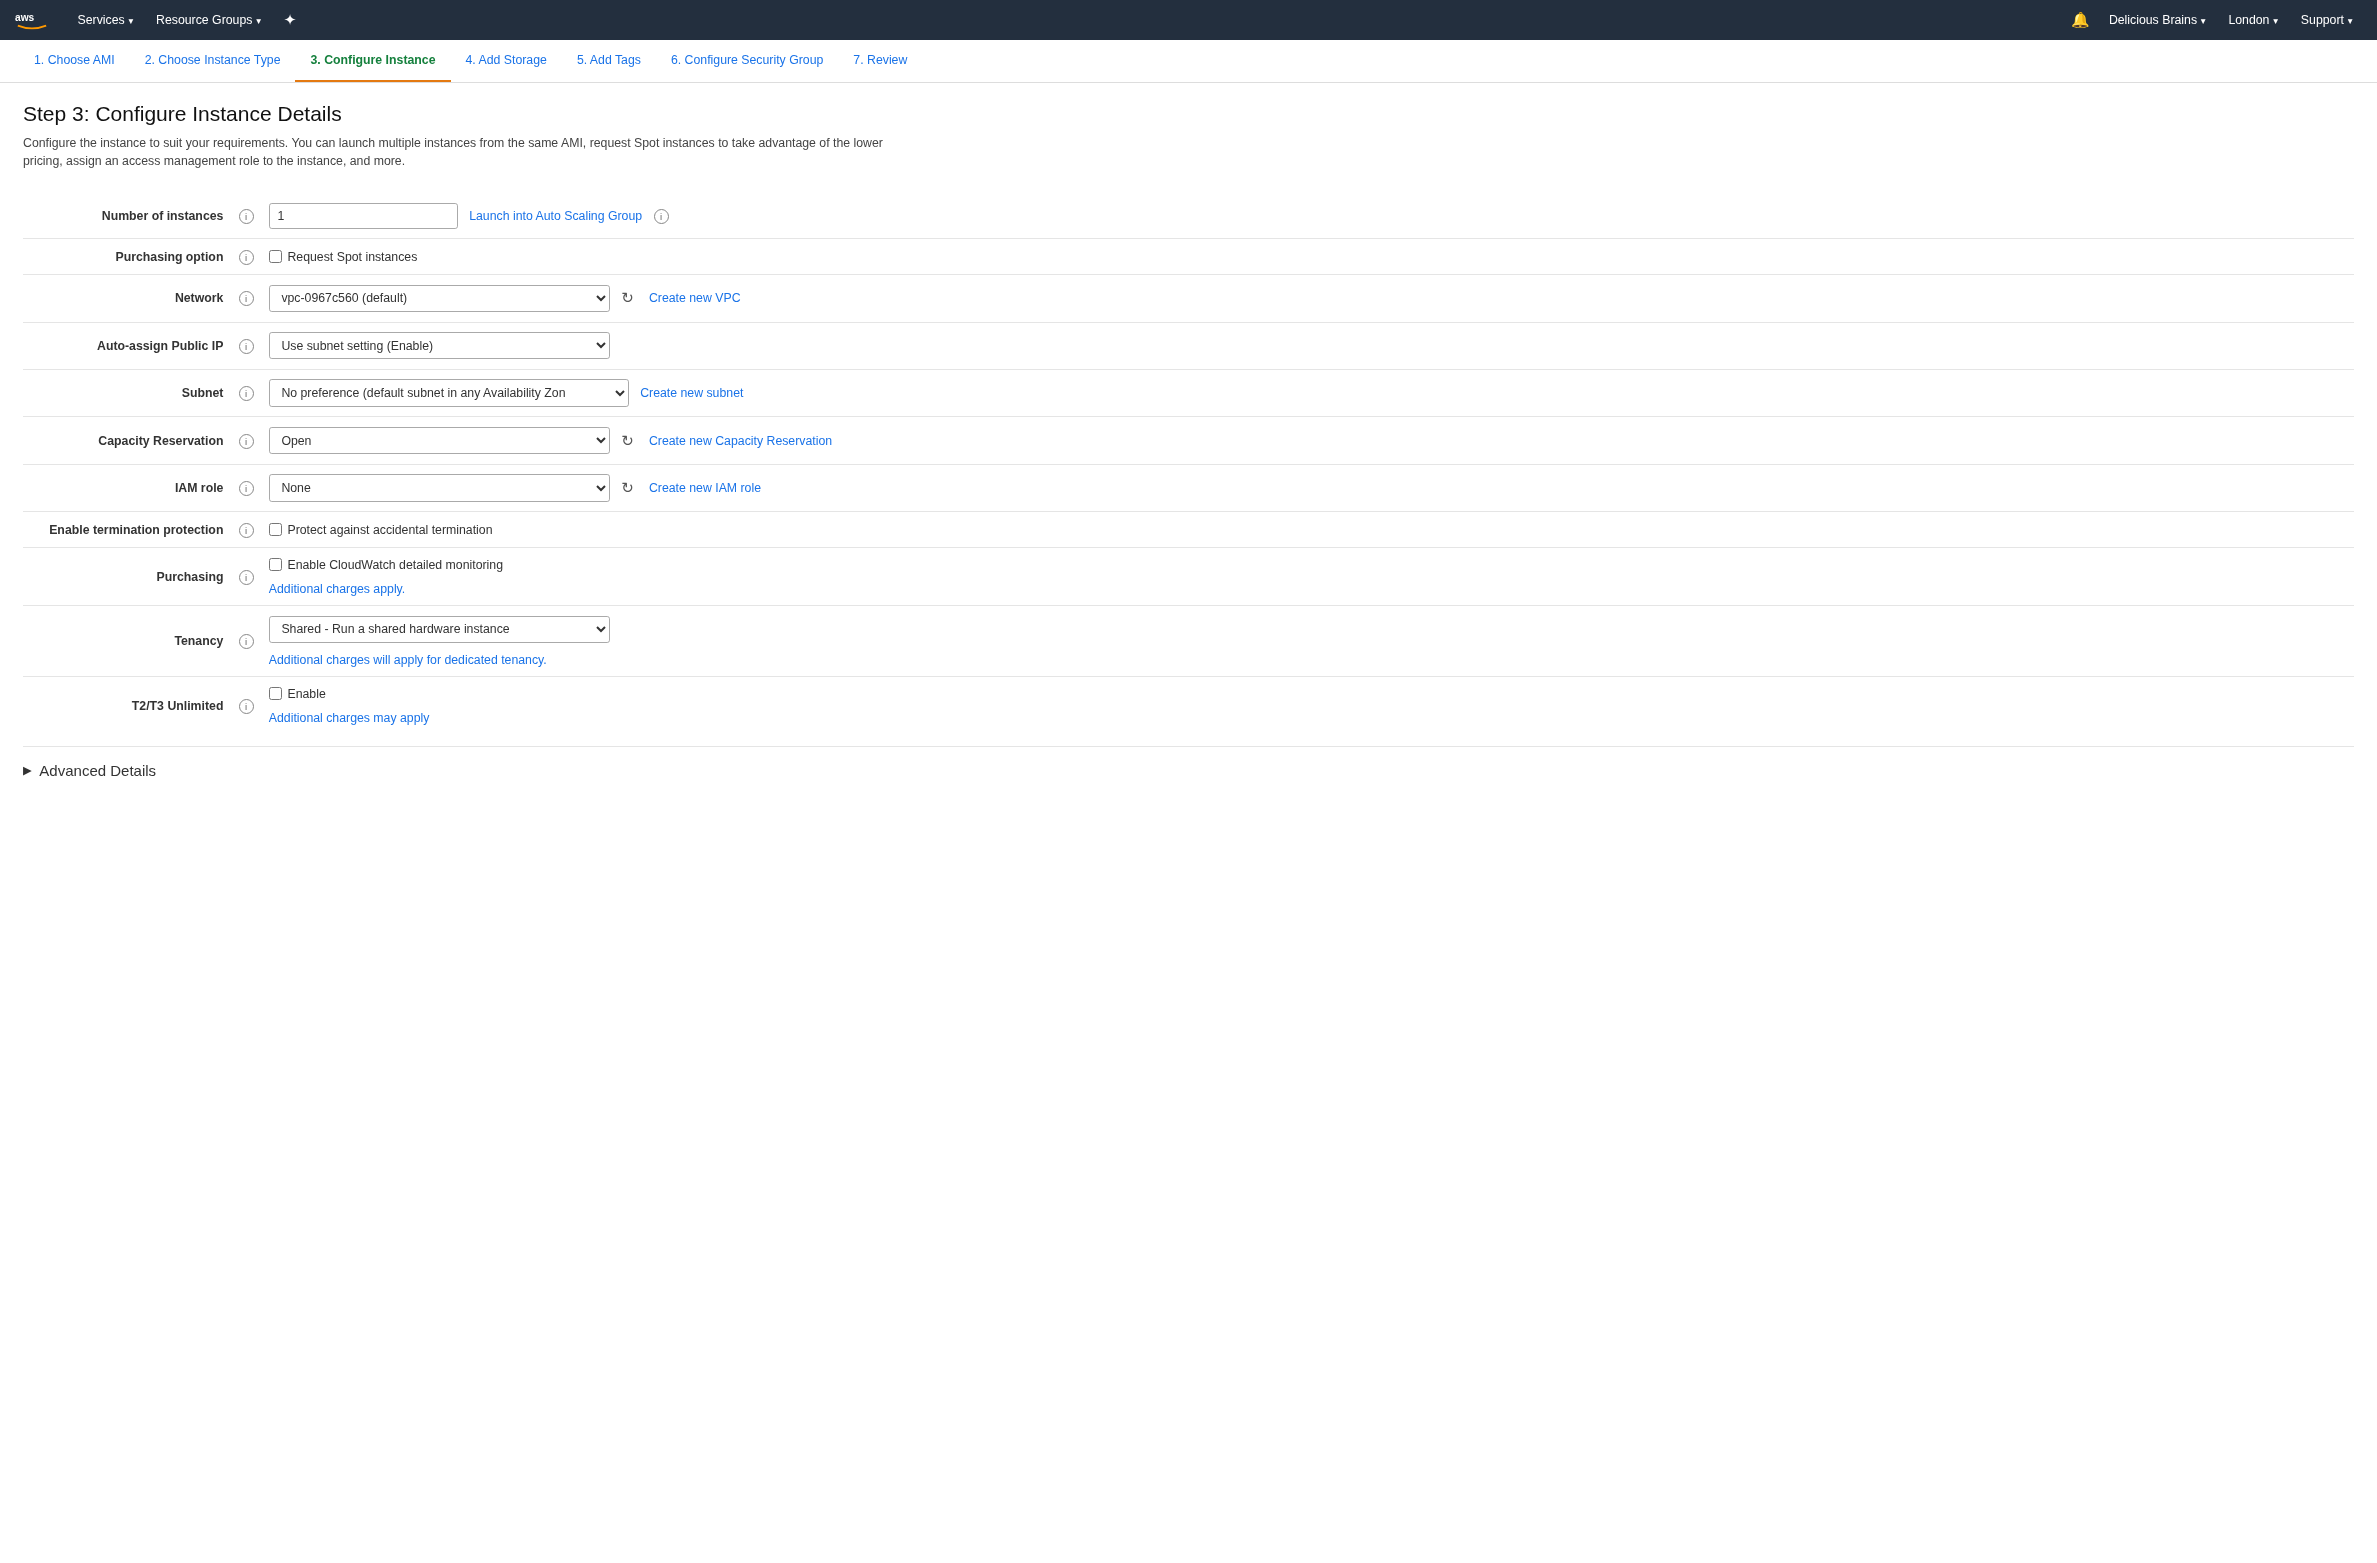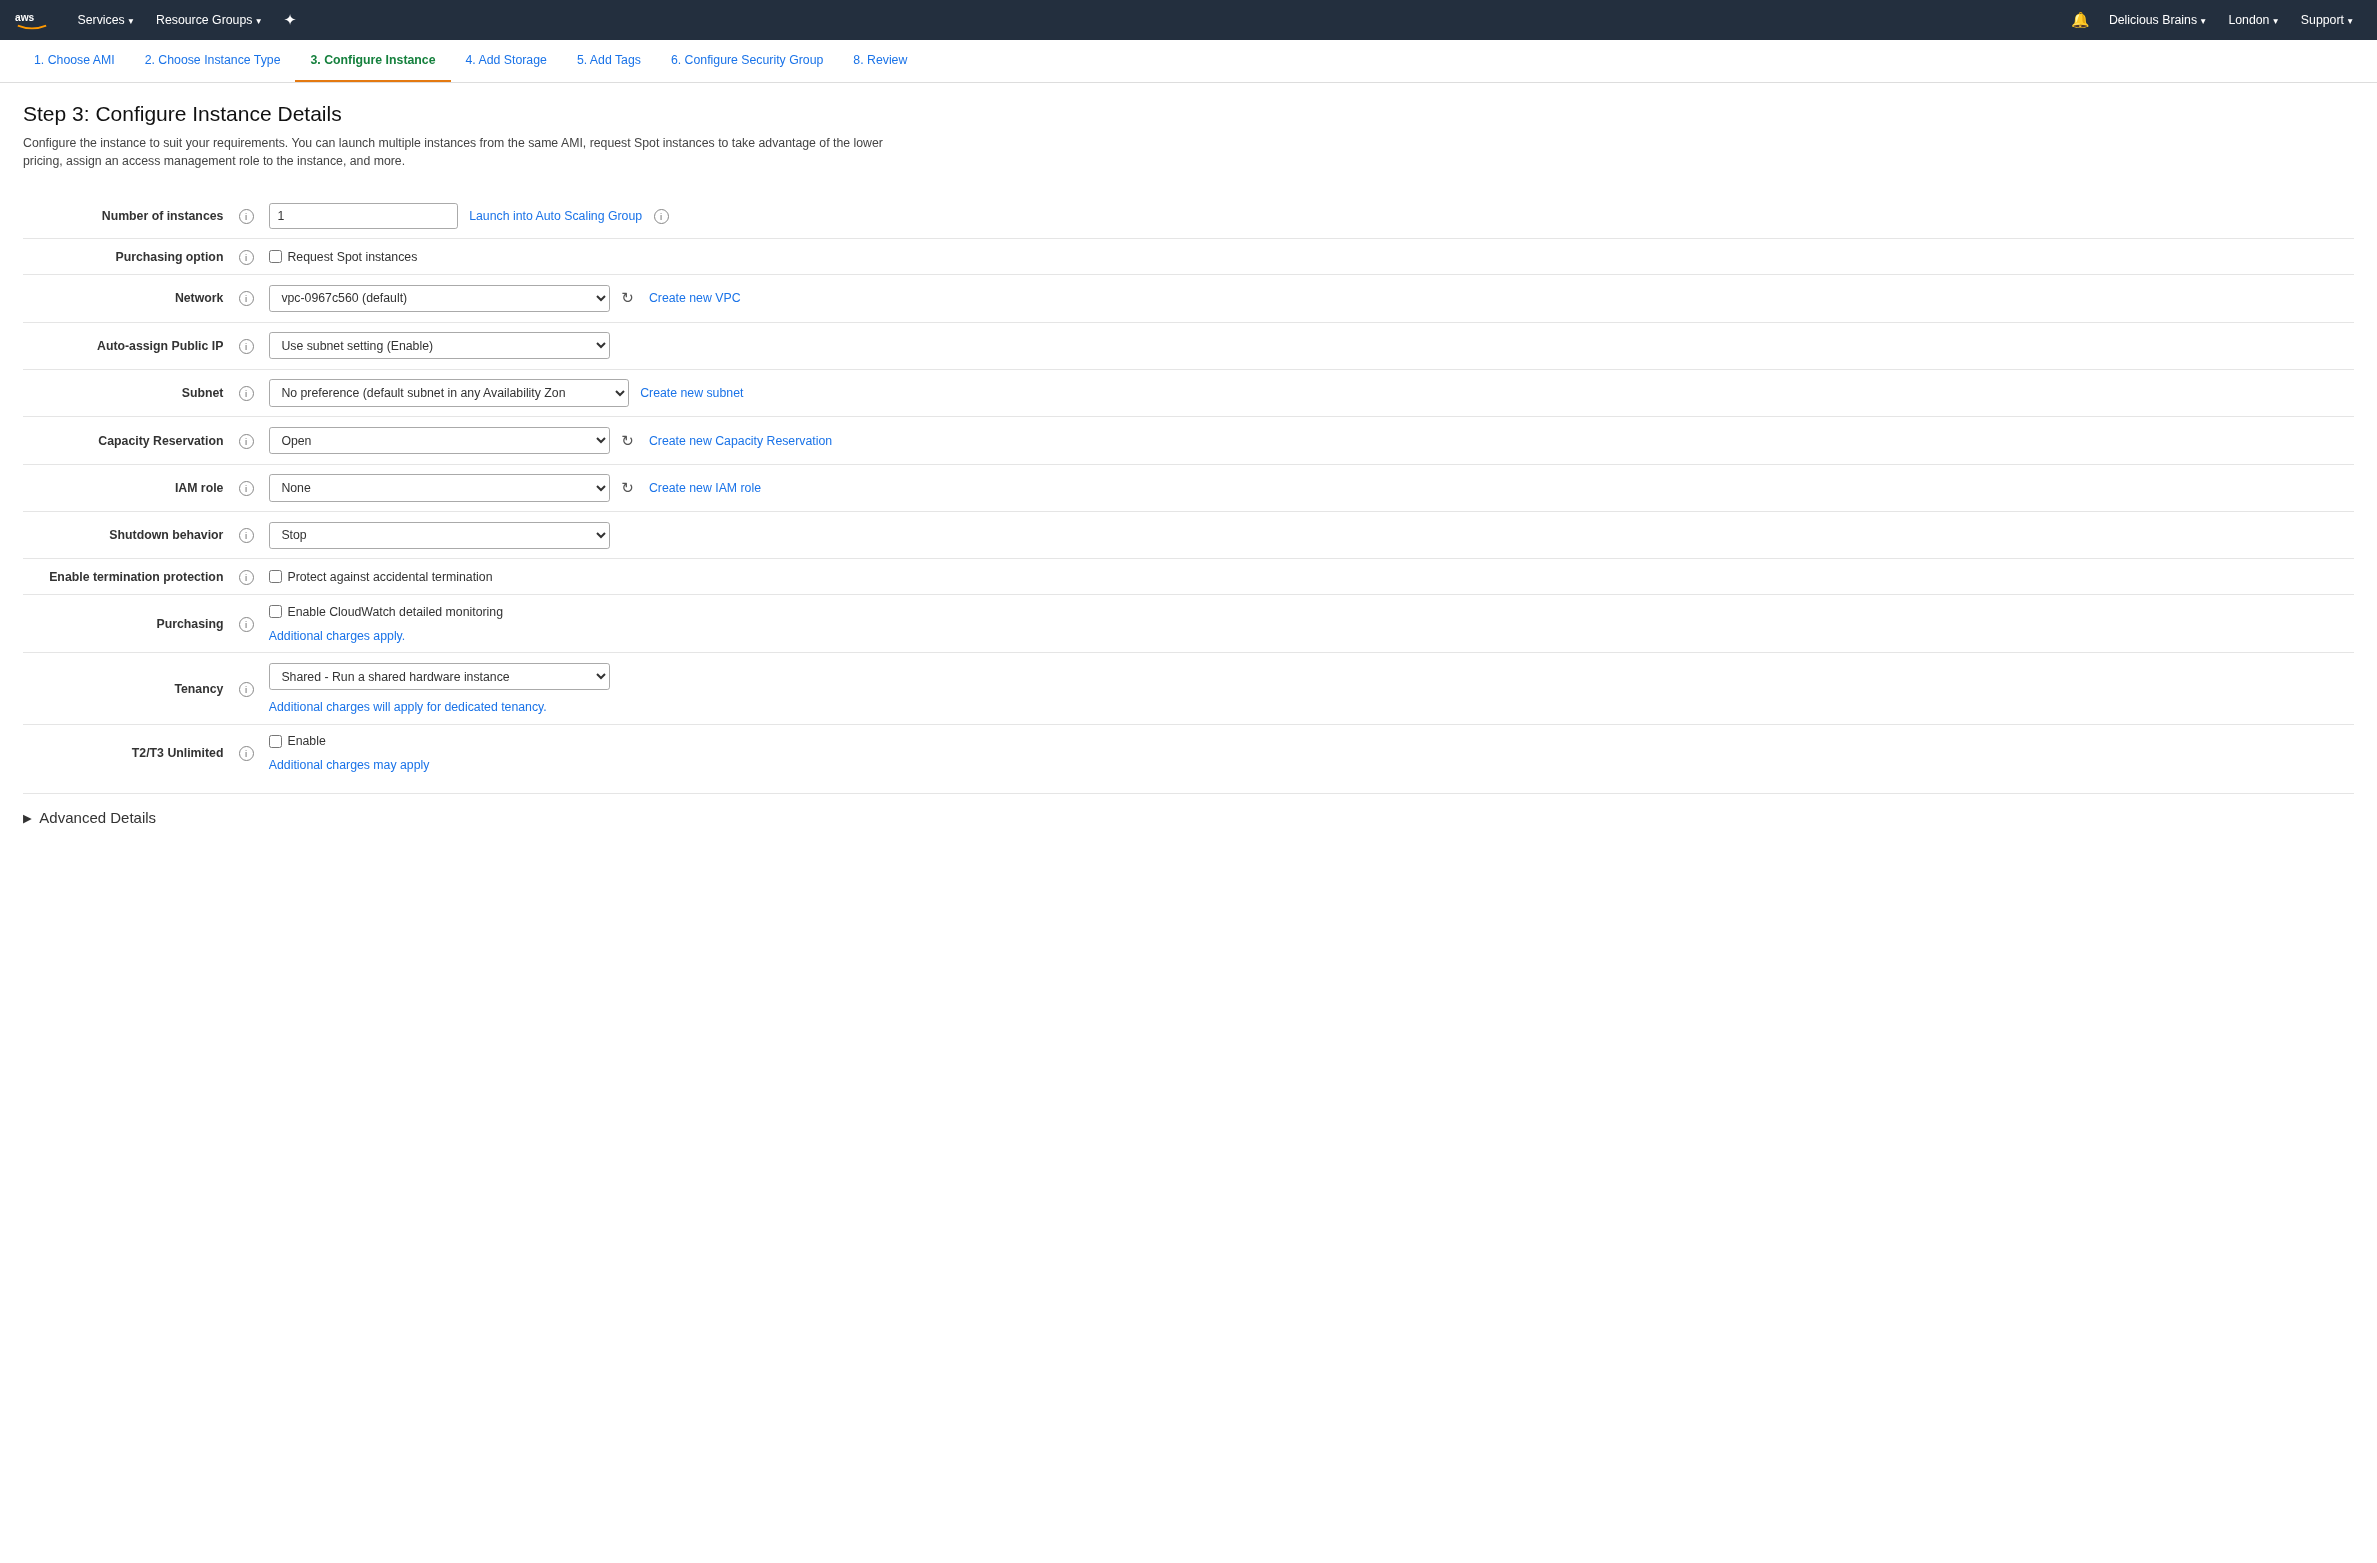--- a/index.html
+++ b/index.html
@@ -193,21 +193,21 @@
   <div class="wizard-step inactive">
     <span>4. Add Storage</span>
   </div>
   <div class="wizard-step inactive">
     <span>5. Add Tags</span>
   </div>
   <div class="wizard-step inactive">
     <span>6. Configure Security Group</span>
   </div>
   <div class="wizard-step inactive">
-    <span>8. Review</span>
+    <span>7. Review</span>
   </div>
 </div>
 
 <div class="main-content">
   <h1 class="page-title">Step 3: Configure Instance Details</h1>
   <p class="page-desc">Configure the instance to suit your requirements. You can launch multiple instances from the same AMI, request Spot instances to take advantage of the lower pricing, assign an access management role to the instance, and more.</p>
 
   <table class="form-table">
 
     <tbody>
@@ -293,29 +293,20 @@
         <div class="inline-group">
           <select>
             <option>None</option>
           </select>
           <span class="refresh-icon">↻</span>
           <a class="link">Create new IAM role</a>
         </div>
       </td>
     </tr>
 
-    <tr>
-      <td class="label-cell">Shutdown behavior</td>
-      <td class="info-cell"><i class="info-icon">i</i></td>
-      <td class="value-cell">
-        <select>
-          <option>Stop</option>
-        </select>
-      </td>
-    </tr>
 
     <tr>
       <td class="label-cell">Enable termination protection</td>
       <td class="info-cell"><i class="info-icon">i</i></td>
       <td class="value-cell">
         <label class="checkbox-label">
           <input type="checkbox" style="">
           <span>Protect against accidental termination</span>
         </label>
       </td>

